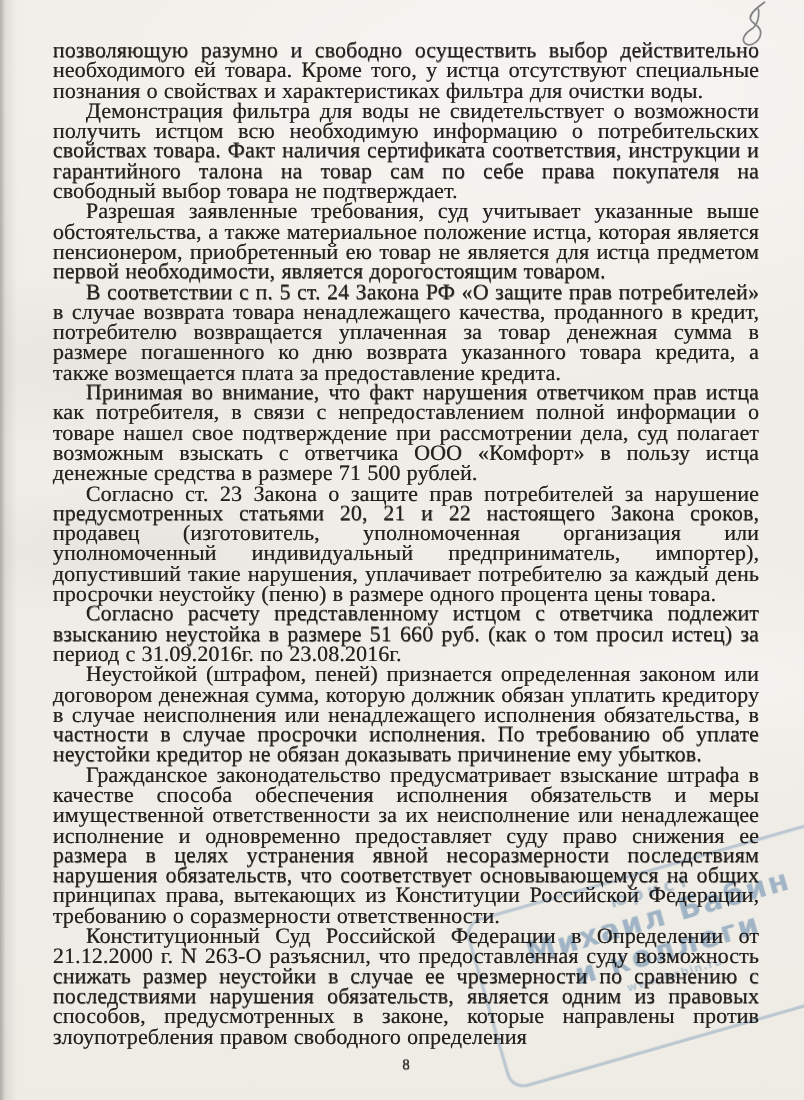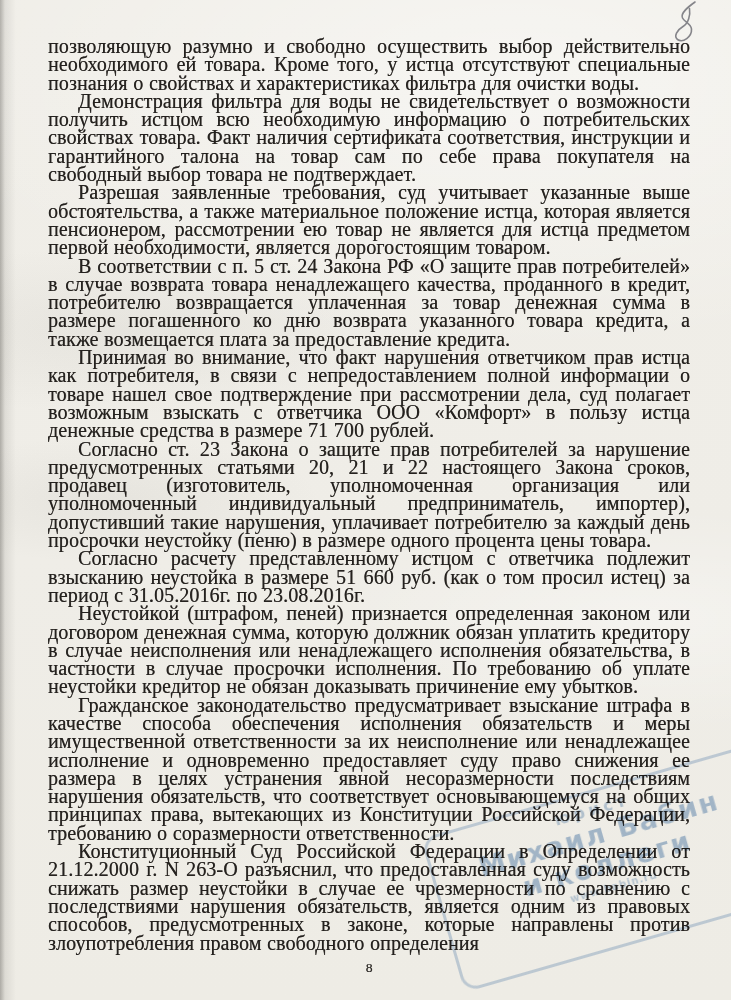--- a/index.html
+++ b/index.html
@@ -103,25 +103,25 @@
              C 24 7, 16 13, 18.5 18
              C 20.5 22, 27 23.5, 27.5 29
              C 28 36.5, 19 43.5, 13.5 39.5
              C 9.5 36.5, 13 30, 19 26.5
              C 24.5 23.5, 26.5 15, 25.5 8.5" fill="none" stroke="rgba(96,96,104,0.75)" stroke-width="1.6" stroke-linecap="round"></path>
   </svg>
 
   <div class="text-block">
     <p class="continuation">позволяющую разумно и свободно осуществить выбор действительно необходимого ей товара. Кроме того, у истца отсутствуют специальные познания о свойствах и характеристиках фильтра для очистки воды.</p>
     <p>Демонстрация фильтра для воды не свидетельствует о возможности получить истцом всю необходимую информацию о потребительских свойствах товара. Факт наличия сертификата соответствия, инструкции и гарантийного талона на товар сам по себе права покупателя на свободный выбор товара не подтверждает.</p>
-    <p>Разрешая заявленные требования, суд учитывает указанные выше обстоятельства, а также материальное положение истца, которая является пенсионером, рассмотрении ею товар не является для истца предметом первой необходимости, является дорогостоящим товаром.</p>
+    <p>Разрешая заявленные требования, суд учитывает указанные выше обстоятельства, а также материальное положение истца, которая является пенсионером, приобретенный ею товар не является для истца предметом первой необходимости, является дорогостоящим товаром.</p>
     <p>В соответствии с п. 5 ст. 24 Закона РФ «О защите прав потребителей» в случае возврата товара ненадлежащего качества, проданного в кредит, потребителю возвращается уплаченная за товар денежная сумма в размере погашенного ко дню возврата указанного товара кредита, а также возмещается плата за предоставление кредита.</p>
-    <p>Принимая во внимание, что факт нарушения ответчиком прав истца как потребителя, в связи с непредоставлением полной информации о товаре нашел свое подтверждение при рассмотрении дела, суд полагает возможным взыскать с ответчика ООО «Комфорт» в пользу истца денежные средства в размере 71 700 рублей.</p>
+    <p>Принимая во внимание, что факт нарушения ответчиком прав истца как потребителя, в связи с непредоставлением полной информации о товаре нашел свое подтверждение при рассмотрении дела, суд полагает возможным взыскать с ответчика ООО «Комфорт» в пользу истца денежные средства в размере 71 500 рублей.</p>
     <p>Согласно ст. 23 Закона о защите прав потребителей за нарушение предусмотренных статьями 20, 21 и 22 настоящего Закона сроков, продавец (изготовитель, уполномоченная организация или уполномоченный индивидуальный предприниматель, импортер), допустивший такие нарушения, уплачивает потребителю за каждый день просрочки неустойку (пеню) в размере одного процента цены товара.</p>
-    <p>Согласно расчету представленному истцом с ответчика подлежит взысканию неустойка в размере 51 660 руб. (как о том просил истец) за период с 31.05.2016г. по 23.08.2016г.</p>
+    <p>Согласно расчету представленному истцом с ответчика подлежит взысканию неустойка в размере 51 660 руб. (как о том просил истец) за период с 31.09.2016г. по 23.08.2016г.</p>
     <p>Неустойкой (штрафом, пеней) признается определенная законом или договором денежная сумма, которую должник обязан уплатить кредитору в случае неисполнения или ненадлежащего исполнения обязательства, в частности в случае просрочки исполнения. По требованию об уплате неустойки кредитор не обязан доказывать причинение ему убытков.</p>
     <p>Гражданское законодательство предусматривает взыскание штрафа в качестве способа обеспечения исполнения обязательств и меры имущественной ответственности за их неисполнение или ненадлежащее исполнение и одновременно предоставляет суду право снижения ее размера в целях устранения явной несоразмерности последствиям нарушения обязательств, что соответствует основывающемуся на общих принципах права, вытекающих из Конституции Российской Федерации, требованию о соразмерности ответственности.</p>
     <p>Конституционный Суд Российской Федерации в Определении от 21.12.2000 г. N 263-О разъяснил, что предоставленная суду возможность снижать размер неустойки в случае ее чрезмерности по сравнению с последствиями нарушения обязательств, является одним из правовых способов, предусмотренных в законе, которые направлены против злоупотребления правом свободного определения</p>
   </div>
 
   <div class="watermark">
     <div class="wm-line wm-small">юрист</div>
     <div class="wm-line wm-big">Михаил Бабин</div>
     <div class="wm-line wm-big">и коллеги</div>
     <div class="wm-line wm-tiny">www.babin.ru</div>

